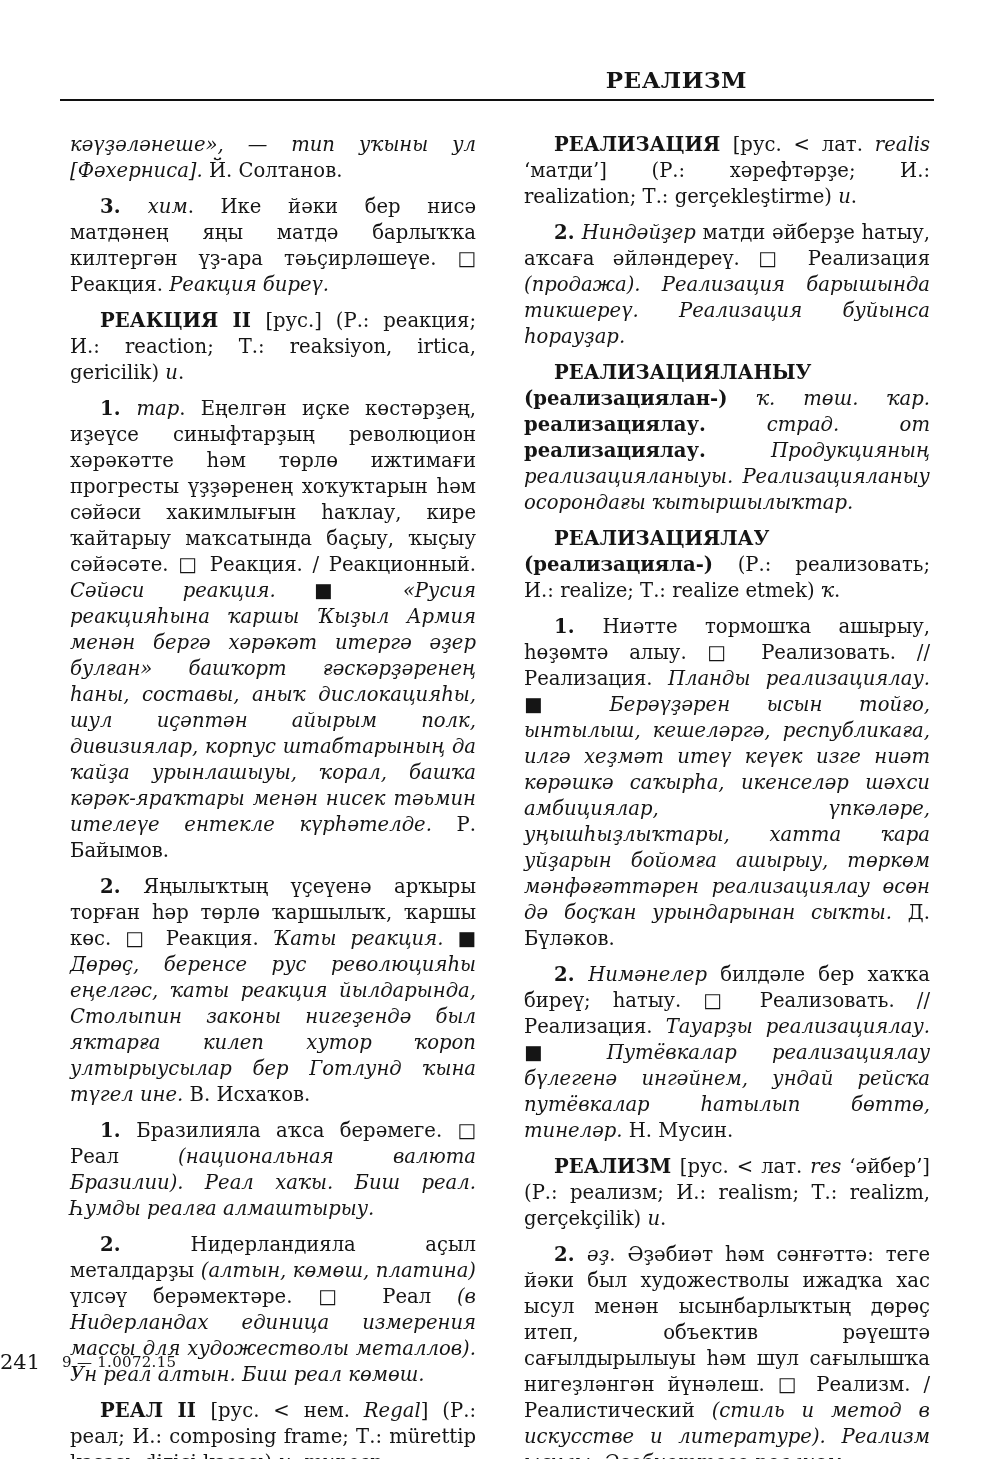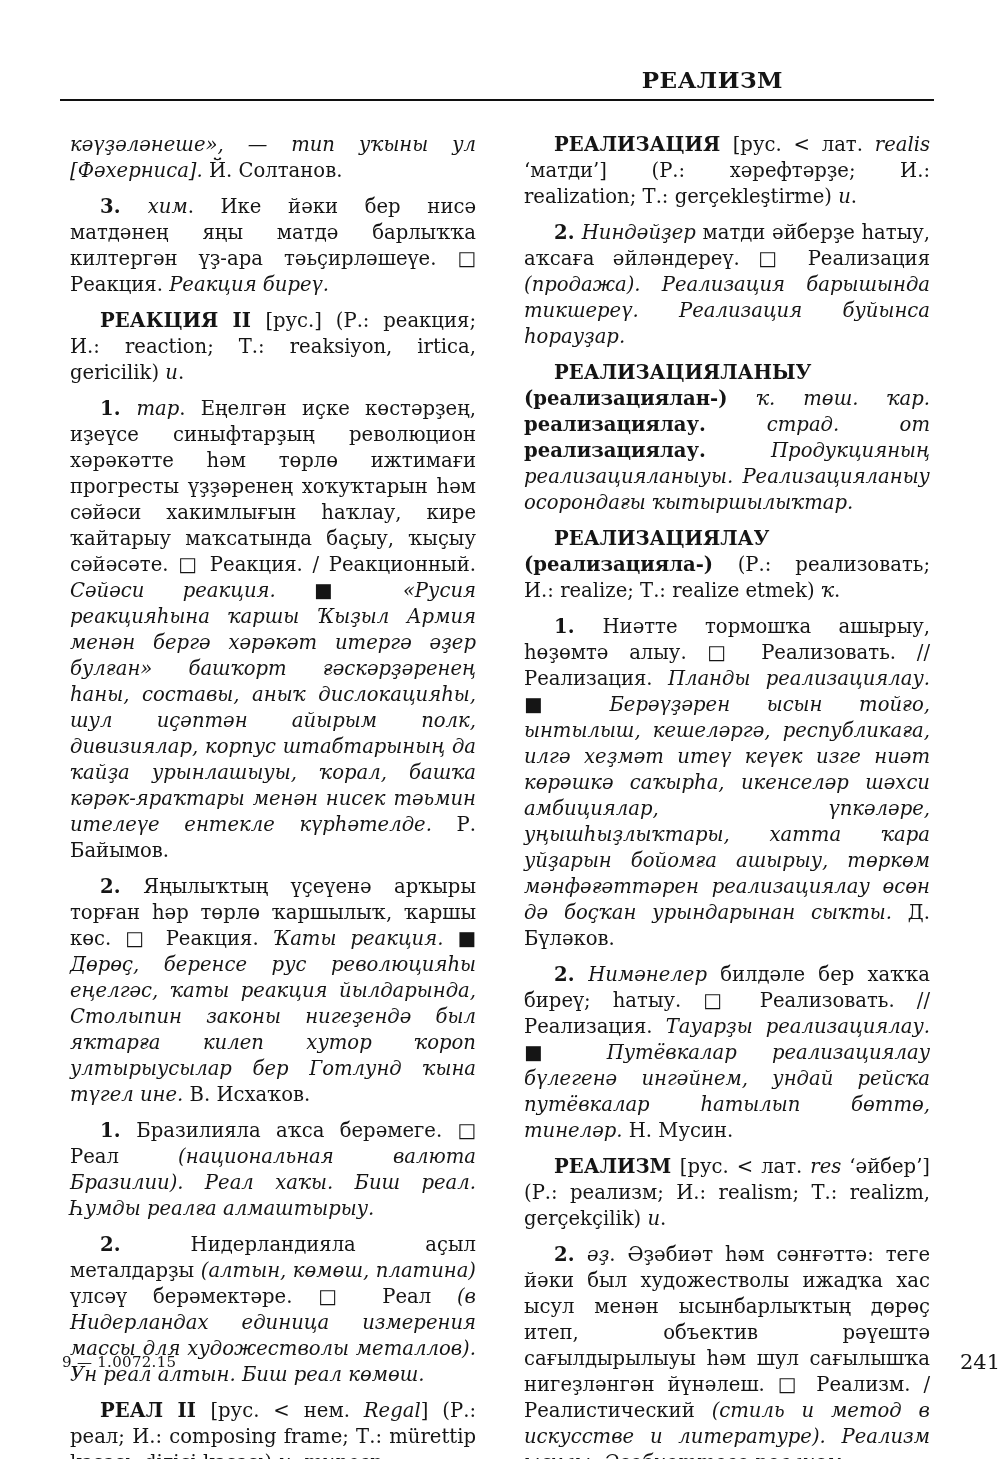--- a/index.html
+++ b/index.html
@@ -5,21 +5,21 @@
   html, body { margin: 0; padding: 0; background: #ffffff; }
   body {
     width: 1000px; height: 1459px;
     font-family: "DejaVu Serif", "Liberation Serif", serif;
     color: #151515;
     position: relative;
     overflow: hidden;
   }
   .page {
     position: absolute; top: 0; left: 0;
-    width: 808px; height: 1459px; padding-left: 36px;
+    width: 808px; height: 1459px;
   }
   .running-head {
     position: absolute; top: 66px; left: 60px; right: 61px;
     text-align: right;
     font-weight: bold;
     font-size: 23px;
     letter-spacing: 0.5px;
   }
   .head-rule {
     position: absolute; top: 99px; left: 60px;
@@ -44,21 +44,21 @@
   .s-b { font-weight: bold; }
   .s-i { font-style: italic; }
   .footer-sig {
     position: absolute; left: 62px; top: 1353px;
     font-size: 15px;
     letter-spacing: 0.3px;
   }
   .page-number {
     position: absolute; left: 0; top: 1350px;
     width: 1000px;
-    text-align: right;
+    text-align: left;
     font-size: 21px;
   }
 </style>
 </head>
 <body>
 
 <div class="page">
   <div class="running-head">РЕАЛИЗМ</div>
   <div class="head-rule"></div>
   <div class="columns">

